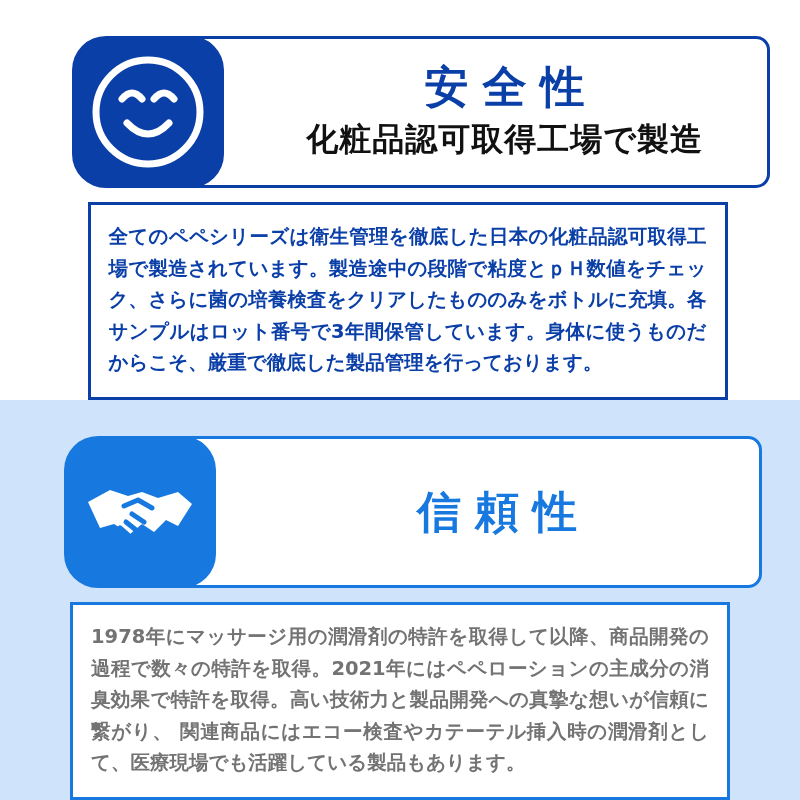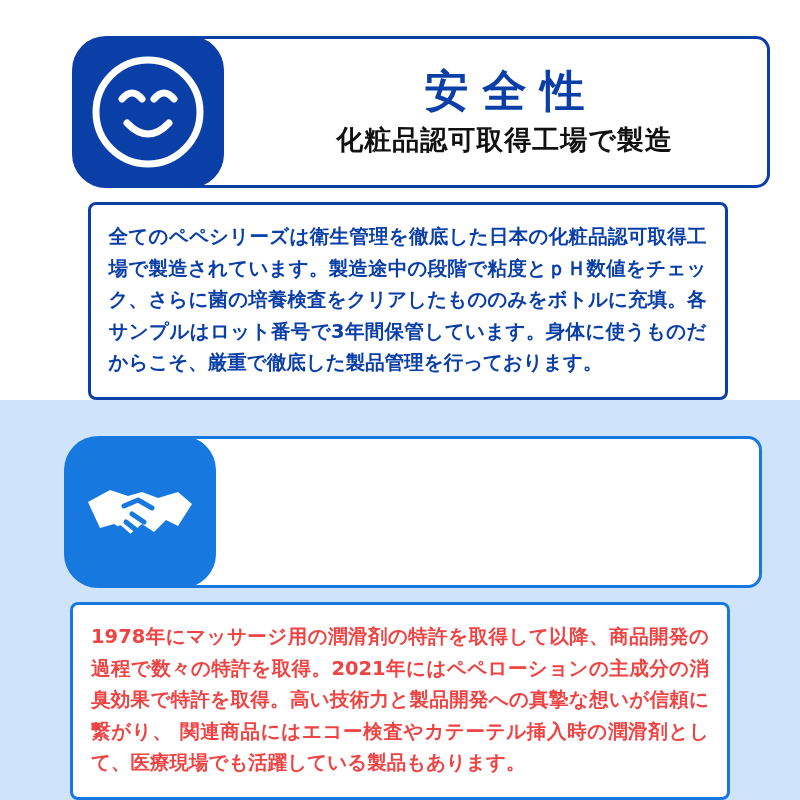--- a/index.html
+++ b/index.html
@@ -72,51 +72,51 @@
     text-indent: 14px;
     line-height: 1.15;
     color: #0b3fa8;
     font-family: "DejaVu Serif", serif;
   }
   .section-b .title-main {
     color: #1779e0;
   }
   .title-sub {
     font-weight: bold;
-    font-size: 27px;
+    font-size: 32px;
     letter-spacing: 1px;
     color: #111111;
     font-family: Liberation Sans, sans-serif;
     margin-top: 6px;
     white-space: nowrap;
   }
 
   
   .body-card {
     width: 640px;
     margin-top: 22px;
-    border-radius: 8px;
+    border-radius: 0;
     border: 3px solid #0b3fa8;
     background: #ffffff;
     padding: 16px 18px 18px 18px;
   }
   .section-b .body-card {
     border-color: #1779e0;
     width: 660px;
   }
   .body-text {
     font-size: 19.5px;
     line-height: 1.62;
     color: #0b3fa8;
     font-weight: bold;
     text-align: justify;
     font-family: "DejaVu Sans", sans-serif;
   }
   .section-b .body-text {
-    color: #ef4444;
+    color: #737373;
   }
 
   .divider {
     width: 100%;
     height: 6px;
     background: #0b3fa8;
   }
 
   svg { display: block; }
 </style>
@@ -157,20 +157,21 @@
         <svg width="120" height="100" viewBox="0 0 120 100" aria-hidden="true">
           <path d="M8 40 L30 28 L48 34 L62 30 L78 36 L98 30 L112 42 L98 64 L86 58 L74 70 L62 62 L50 72 L34 62 L20 66 Z" fill="#ffffff"></path>
           <path d="M44 44 L58 38 L72 46" fill="none" stroke="#1779e0" stroke-width="5" stroke-linecap="round" stroke-linejoin="round"></path>
           <path d="M52 52 L64 60" fill="none" stroke="#1779e0" stroke-width="5" stroke-linecap="round"></path>
           <path d="M46 60 L56 68" fill="none" stroke="#1779e0" stroke-width="5" stroke-linecap="round"></path>
           <path d="M40 66 L48 73" fill="none" stroke="#1779e0" stroke-width="5" stroke-linecap="round"></path>
         </svg>
       </div>
 
       <div class="title-card">
+        <div class="title-main">信頼性</div>
       </div>
     </div>
 
     <div class="body-card">
       <div class="body-text">1978年にマッサージ用の潤滑剤の特許を取得して以降、商品開発の過程で数々の特許を取得。2021年にはペペローションの主成分の消臭効果で特許を取得。高い技術力と製品開発への真摯な想いが信頼に繋がり、 関連商品にはエコー検査やカテーテル挿入時の潤滑剤として、医療現場でも活躍している製品もあります。</div>
     </div>
   </div>
 
 </div>
 

